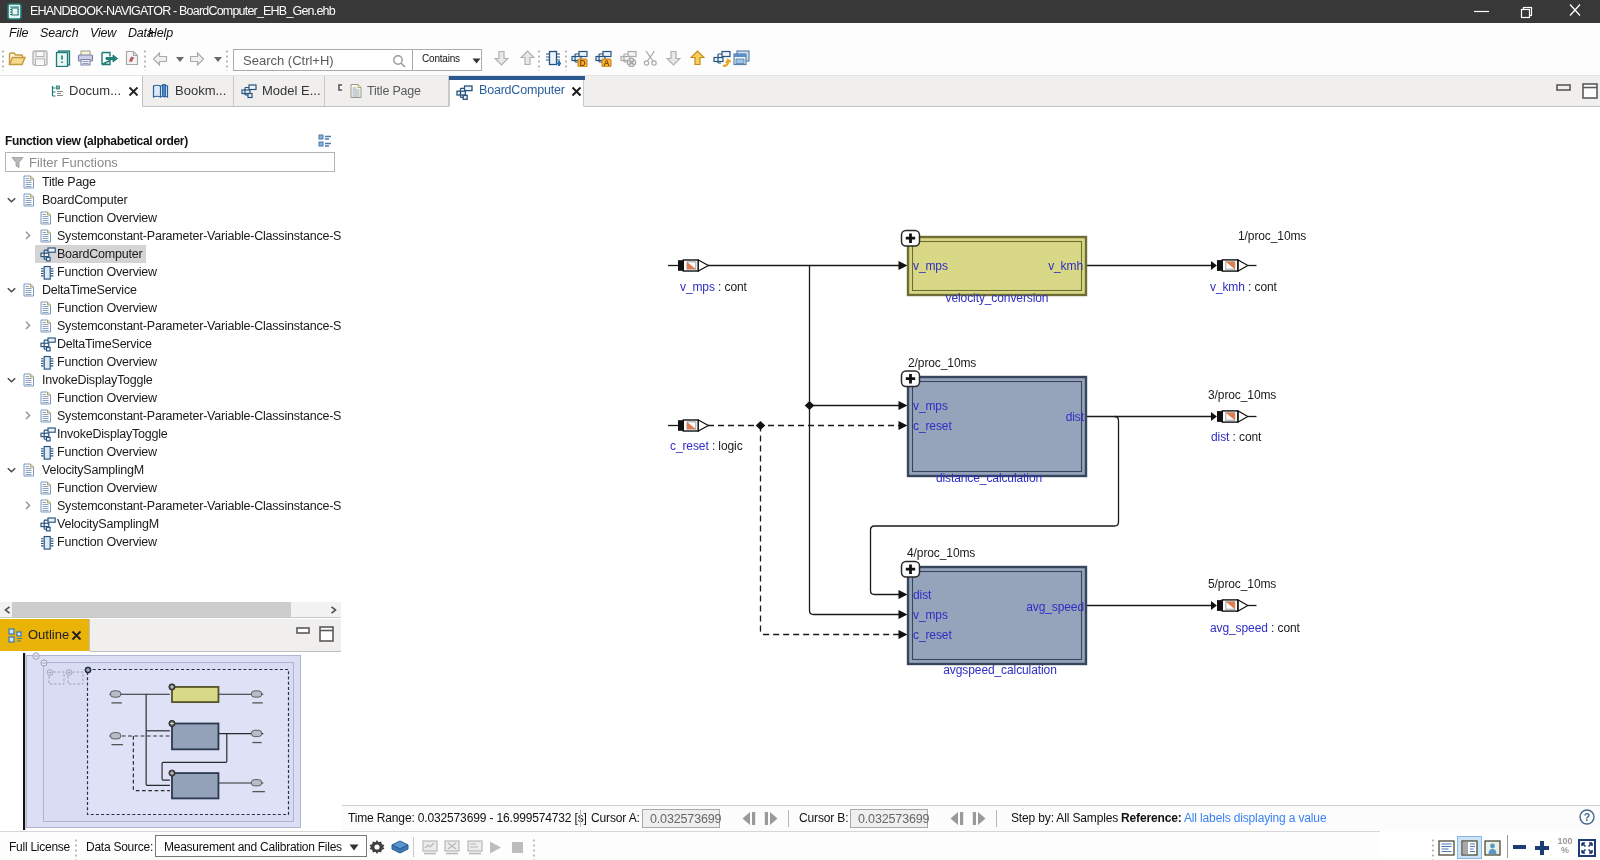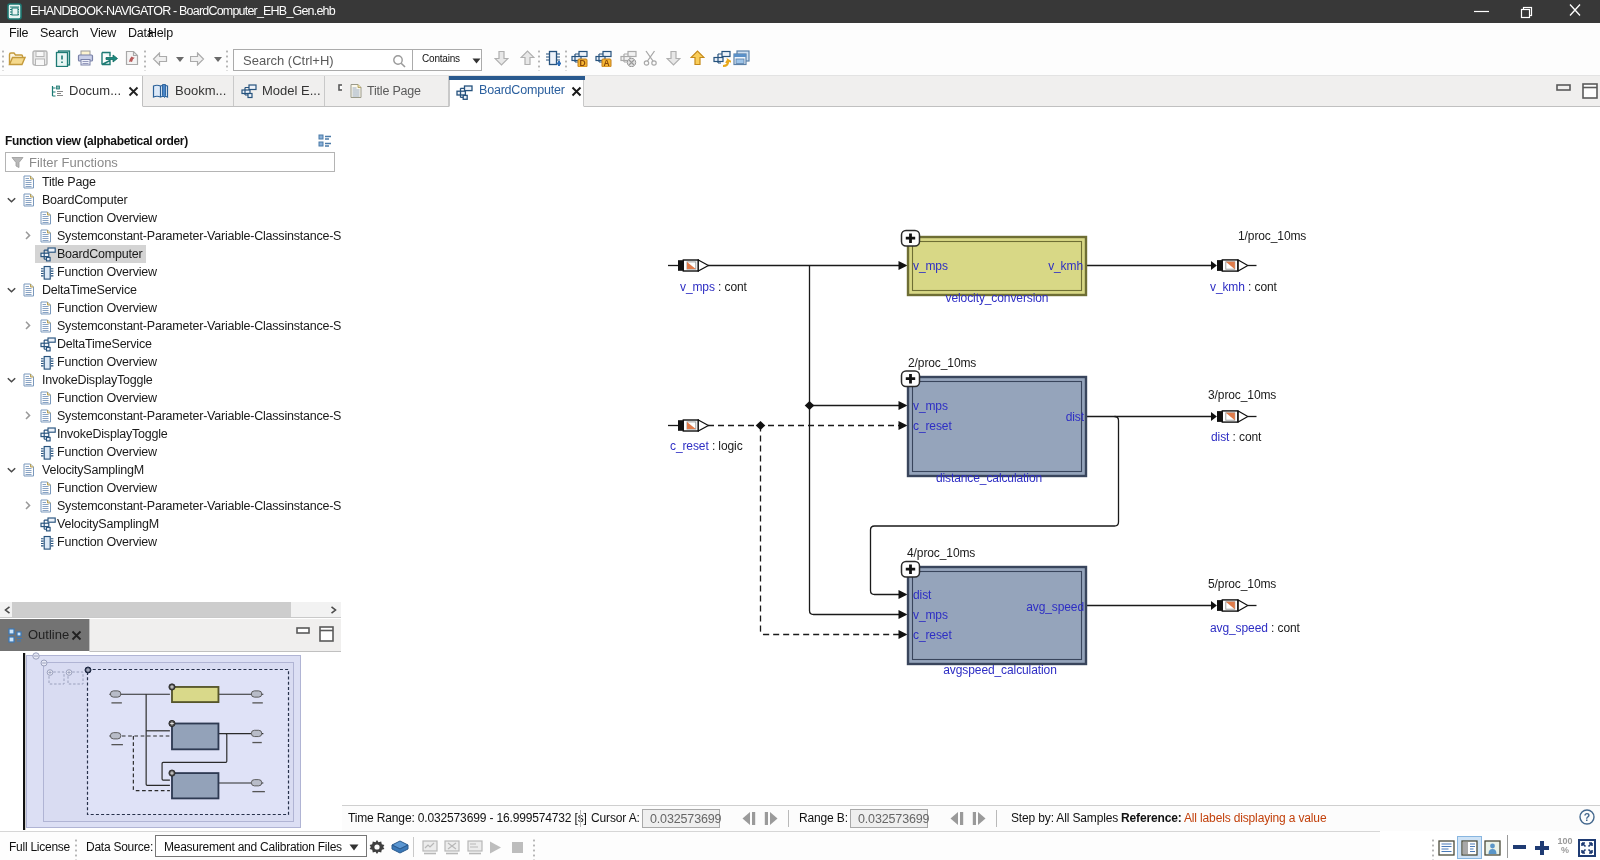--- a/index.html
+++ b/index.html
@@ -3,21 +3,21 @@
 <meta charset="utf-8">
 <style>
 * { margin:0; padding:0; box-sizing:border-box; }
 html,body { width:1600px; height:860px; overflow:hidden; font-family:"Liberation Sans",sans-serif; background:#fff; }
 .abs { position:absolute; }
 #app { position:relative; width:1600px; height:860px; }
 
 #titlebar { position:absolute; left:0; top:0; width:1600px; height:23px; background:#383838; color:#fff; }
 #titlebar .ttext { position:absolute; left:30px; top:4px; font-size:12.5px; letter-spacing:-0.8px; color:#fdfdfd; }
 
-#menubar { position:absolute; left:0; top:23px; width:1600px; height:21px; background:#fdfdfd; font-size:12.5px; letter-spacing:-0.2px; color:#111; }
+#menubar { position:absolute; left:0; top:23px; width:1600px; height:21px; background:#fdfdfd; font-size:12.5px; letter-spacing:-0.2px; color:#111;font-style:italic; }
 #menubar span { position:absolute; top:3px; }
 
 #toolbar { position:absolute; left:0; top:44px; width:1600px; height:32px; background:#fdfdfd; border-bottom:1px solid #e3e3e3;padding-left:25px; }
 .ticon { position:absolute; top:6px; }
 .dotsep { position:absolute; top:5px; width:4px; height:22px;
   background-image:radial-gradient(circle, #b5b5b5 1px, transparent 1.2px);
   background-size:4px 5px; background-repeat:repeat-y; }
 #searchbox { position:absolute; left:233px; top:5px; width:249px; height:22px; border:1px solid #ababab; background:#fff; }
 #searchbox .ph { position:absolute; left:9px; top:3px; font-size:13px; color:#5a5a5a; }
 #searchbox .sep { position:absolute; left:178px; top:0px; width:1px; height:20px; background:#ababab; }
@@ -430,21 +430,21 @@
  <svg class="abs" style="left:4px;top:4px" width="7" height="8" viewBox="0 0 7 8">
         <path d="M5.5 0.8 L1.5 4 L5.5 7.2" fill="none" stroke="#4a4a4a" stroke-width="1.6"></path>
       </svg>
  <svg class="abs" style="left:330px;top:4px" width="7" height="8" viewBox="0 0 7 8">
         <path d="M1.5 0.8 L5.5 4 L1.5 7.2" fill="none" stroke="#4a4a4a" stroke-width="1.6"></path>
       </svg>
 </div>
 <div id="lsep2"></div>
 
 <div id="outlinebar" class="tabbar">
- <div class="tab" style="left:0;width:90px;background:#737373;border-right:1px solid #c0c0c0;height:33px;border-bottom:1px solid #fff;">
+ <div class="tab" style="left:0;width:90px;background:#eab308;border-right:1px solid #c0c0c0;height:33px;border-bottom:1px solid #fff;">
   <svg class="abs" style="left:8px;top:9px" width="15" height="15" viewBox="0 0 15 15">
    <rect x="1" y="1" width="5" height="5" fill="#cfe4f7" stroke="#3a78b8" stroke-width="1.2"></rect>
    <rect x="1" y="9" width="5" height="5" fill="#cfe4f7" stroke="#3a78b8" stroke-width="1.2"></rect>
    <rect x="9" y="4" width="4" height="4" fill="#cfe4f7" stroke="#3a78b8" stroke-width="1.2"></rect>
    <path d="M9 10.5h5M9 13h4" stroke="#3a78b8" stroke-width="1.2"></path>
   </svg>
   <span class="abs" style="left:28px;top:8px;font-size:13px;color:#222">Outline</span>
   <svg class="abs" style="left:71px;top:11px" width="11" height="11" viewBox="0 0 11 11">
           <path d="M1.5 1.5 L9.5 9.5 M9.5 1.5 L1.5 9.5" stroke="#222" stroke-width="1.8"></path>
         </svg>
@@ -640,32 +640,32 @@
  <div class="vline" style="left:238px"></div>
  <span style="left:249px">Cursor A:</span>
  <div class="tinput" style="left:300px;width:78px">0.032573699</div>
  <svg class="abs" style="left:398px;top:5px" width="40" height="15" viewBox="0 0 40 15">
   <path d="M10 1 L2.5 7.5 L10 14 Z" fill="#9a9a9a"></path>
         <rect x="12" y="1" width="3.2" height="13" fill="#9a9a9a"></rect>
   <rect x="24.8" y="1" width="3.2" height="13" fill="#9a9a9a"></rect>
         <path d="M30 1 L37.5 7.5 L30 14 Z" fill="#9a9a9a"></path>
  </svg>
  <div class="vline" style="left:446px"></div>
- <span style="left:457px">Range B:</span>
+ <span style="left:457px">Cursor B:</span>
  <div class="tinput" style="left:508px;width:78px">0.032573699</div>
  <svg class="abs" style="left:606px;top:5px" width="40" height="15" viewBox="0 0 40 15">
   <path d="M10 1 L2.5 7.5 L10 14 Z" fill="#9a9a9a"></path>
         <rect x="12" y="1" width="3.2" height="13" fill="#9a9a9a"></rect>
   <rect x="24.8" y="1" width="3.2" height="13" fill="#9a9a9a"></rect>
         <path d="M30 1 L37.5 7.5 L30 14 Z" fill="#9a9a9a"></path>
  </svg>
  <div class="vline" style="left:654px"></div>
  <span style="left:669px">Step by: All Samples</span>
  <span style="left:779px;font-weight:bold">Reference:</span>
- <span style="left:842px;color:#c2410c">All labels displaying a value</span>
+ <span style="left:842px;color:#3b82f6">All labels displaying a value</span>
  <svg class="abs" style="left:1237px;top:3px" width="16" height="16" viewBox="0 0 16 16">
   <circle cx="8" cy="8" r="7" fill="none" stroke="#44688e" stroke-width="1.4"></circle>
   <text x="8" y="12" font-size="10.5" font-weight="bold" fill="#44688e" text-anchor="middle" font-family="Liberation Sans">?</text>
  </svg>
 </div>
 
 <div id="bottombar">
  <span class="t" style="left:9px;font-size:12px;letter-spacing:-0.25px">Full License</span>
  <div class="dotsep" style="left:74px;top:6px;position:absolute"></div>
  <span class="t" style="left:86px;font-size:12px;letter-spacing:-0.25px">Data Source:</span>

